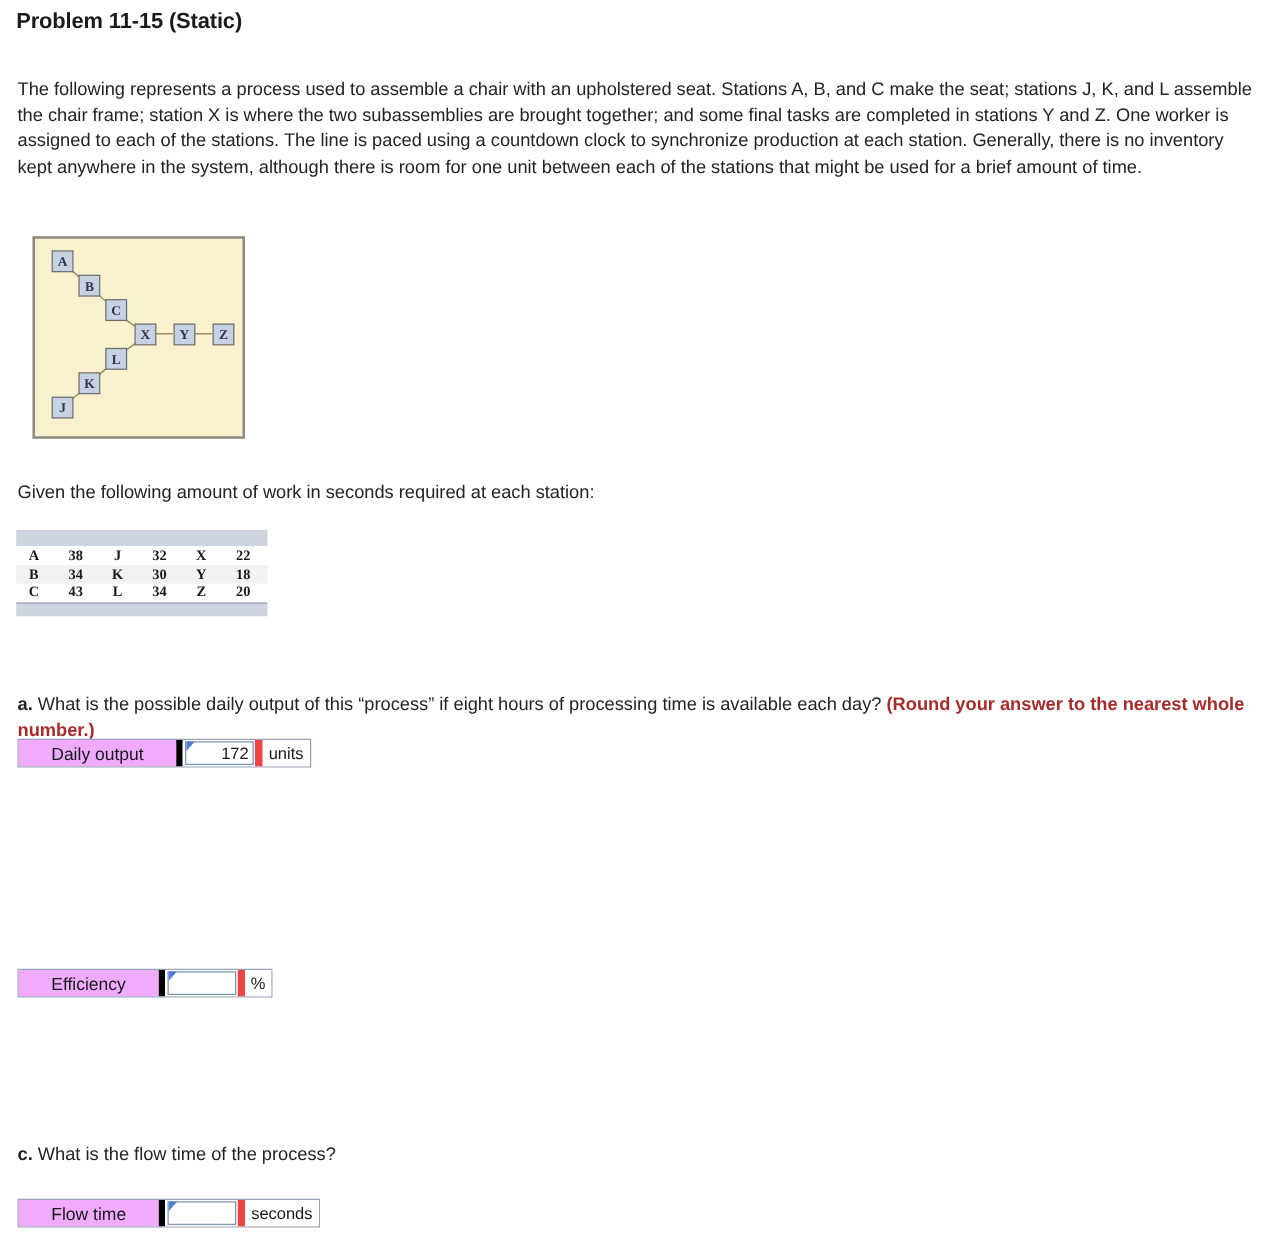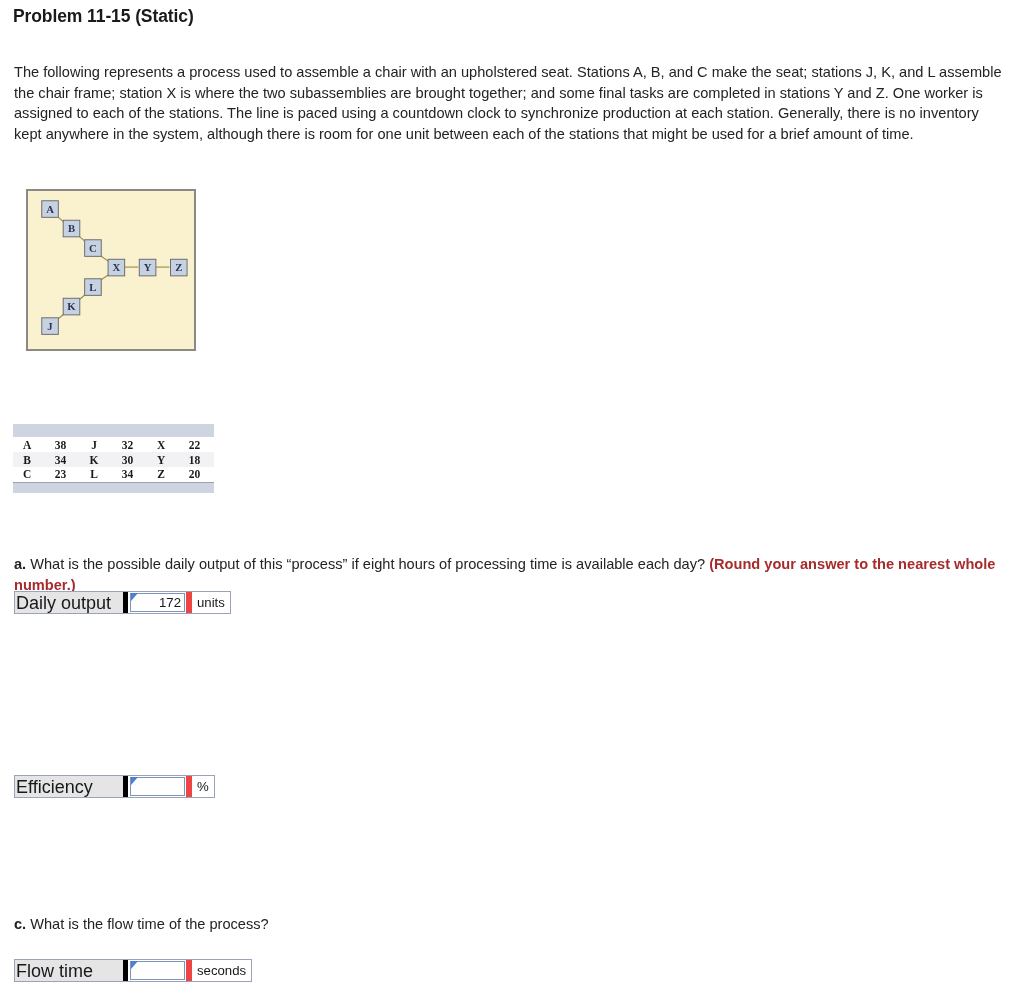--- a/index.html
+++ b/index.html
@@ -130,27 +130,27 @@
   .answer-row {
     position: absolute;
     display: flex;
     align-items: stretch;
     height: 23px;
     border: 1px solid #9aa4b8;
     background: #ffffff;
     font-size: 13.2px;
   }
   .answer-row .ans-label {
-    background: #e5e5e5;
+    background: #f0abfc;
     color: #16181c;
     display: flex;
     align-items: center;
-    padding: 0 1px;
+    padding: 0 26px;
     min-width: 108px;
-    font-size: 18px;
+    font-size: 14px;
     line-height: 1;
   }
   .answer-row .ans-input-cell {
     position: relative;
     background: #ffffff;
     border-left: 5px solid #000000;
     display: flex;
     align-items: center;
   }
   .answer-row .ans-input {
@@ -246,20 +246,21 @@
           <text x="44.5" y="122.5" font-family="Liberation Serif, serif" font-size="11" font-weight="bold" fill="#2a3550" text-anchor="middle">K</text>
         </g>
         <g>
           <rect x="14" y="130" width="17" height="17" fill="#c6d1e2" stroke="#6b6b6b" stroke-width="1"></rect>
           <text x="22.5" y="142.5" font-family="Liberation Serif, serif" font-size="11" font-weight="bold" fill="#2a3550" text-anchor="middle">J</text>
         </g>
       </g>
     </svg>
   </div>
 
+  <div class="given-line">Given the following amount of work in seconds required at each station:</div>
 
   <div class="data-table-wrap">
     <table class="data-table">
       <tbody>
           <tr class="head-bar">
         <td colspan="6"></td>
       </tr>
       <tr class="data-row">
         <td class="c-label">A</td>
         <td class="c-val">38</td>
@@ -271,21 +272,21 @@
       <tr class="data-row alt">
         <td class="c-label">B</td>
         <td class="c-val">34</td>
         <td class="c-label">K</td>
         <td class="c-val">30</td>
         <td class="c-label">Y</td>
         <td class="c-val">18</td>
       </tr>
       <tr class="data-row">
         <td class="c-label">C</td>
-        <td class="c-val">23</td>
+        <td class="c-val">43</td>
         <td class="c-label">L</td>
         <td class="c-val">34</td>
         <td class="c-label">Z</td>
         <td class="c-val">20</td>
       </tr>
       <tr class="foot-bar">
         <td colspan="6"></td>
       </tr>
     </tbody>
       </table>

